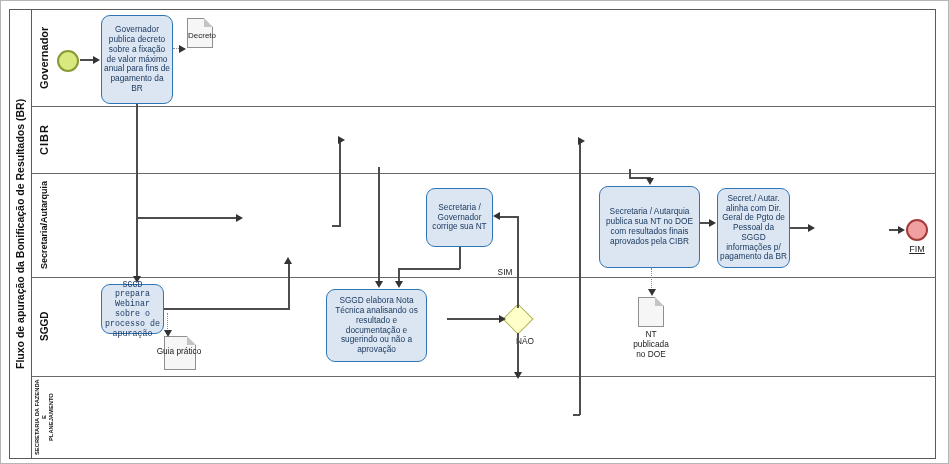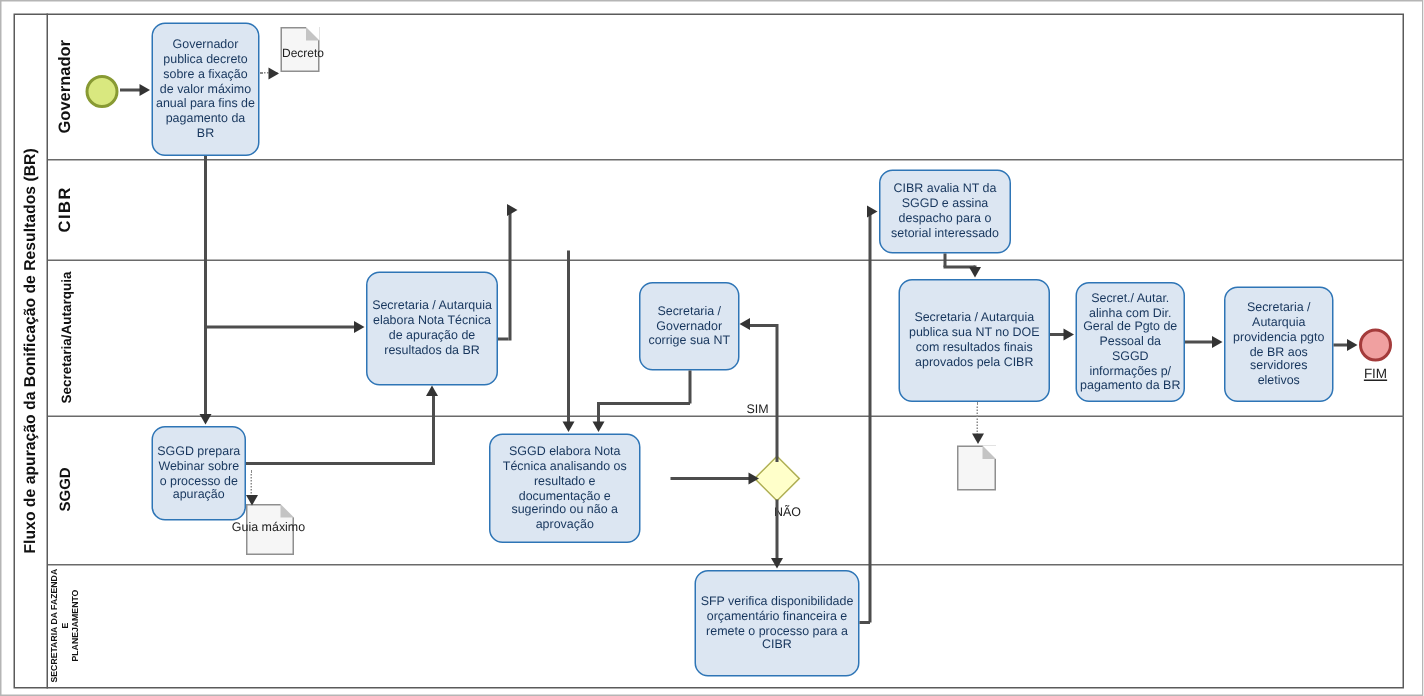--- a/index.html
+++ b/index.html
@@ -61,39 +61,38 @@
   <div class="vlabel" style="left:32px; top:173px; width:23px; height:102px; font-size:9px;">Secretaria/Autarquia</div>
   <div class="vlabel" style="left:32px; top:277px; width:23px; height:97px; font-size:10px;">SGGD</div>
   <div class="vlabel" style="left:32px; top:376px; width:23px; height:81px; font-size:5.8px;">SECRETARIA DA FAZENDA E
 PLANEJAMENTO</div>
 
   <div class="event start" style="left:56px; top:49px;"></div>
   <div class="event end" style="left:905px; top:218px;"></div>
   <div class="lbl" style="left:898px; top:243px; width:36px; font-size:9px;text-decoration:underline;">FIM</div>
 
   <div class="task" style="left:100px; top:14px; width:72px; height:89px;">Governador publica decreto sobre a fixação de valor máximo anual para fins de pagamento da BR</div>
-  <div class="task" style="left:243px; top:180px; width:88px; height:76px;">Secretaria / Autarquia  elabora Nota Técnica de apuração de resultados da BR</div>
   <div class="task" style="left:425px; top:187px; width:67px; height:59px;">Secretaria / Governador corrige sua NT</div>
-  <div class="task" style="left:585px; top:112px; width:88px; height:56px;">CIBR avalia NT da SGGD e assina despacho para o setorial interessado</div>
   <div class="task" style="left:598px; top:185px; width:101px; height:82px;">Secretaria / Autarquia publica  sua NT no DOE com resultados finais aprovados pela CIBR</div>
   <div class="task" style="left:716px; top:187px; width:73px; height:80px;">Secret./ Autar. alinha com Dir. Geral de Pgto de Pessoal da SGGD informações p/ pagamento da BR</div>
-  <div class="task" style="left:815px; top:190px; width:73px; height:77px;">Secretaria / Autarquia providencia pgto de BR aos servidores eletivos</div>
-  <div class="task" style="left:100px; top:283px; width:63px; height:63px;">SGGD prepara Webinar sobre o processo de apuração</div>
+  <div class="task" style="left:100px; top:283px; width:63px; height:50px;font-family:Liberation Mono, monospace;">SGGD prepara Webinar sobre o processo de apuração</div>
   <div class="task" style="left:325px; top:288px; width:101px; height:73px;">SGGD elabora Nota Técnica analisando os resultado e documentação e sugerindo ou não a aprovação</div>
-  <div class="task" style="left:462px; top:379px; width:110px; height:71px;">SFP verifica disponibilidade orçamentário financeira e remete o processo para a CIBR</div>
 
   <div class="gateway" style="left:506px; top:307px;"></div>
   <div class="lbl" style="left:493px; top:267px; width:22px;">SIM</div>
   <div class="lbl" style="left:511px; top:336px; width:26px;">NÃO</div>
 
   <div class="doc" style="left:186px; top:17px; width:26px; height:30px;"></div>
   <div class="lbl" style="left:182px; top:30px; width:38px; font-size:8px;">Decreto</div>
   <div class="doc" style="left:163px; top:335px; width:32px; height:34px;"></div>
-  <div class="lbl" style="left:148px; top:346px; width:60px;">Guia máximo</div>
+  <div class="lbl" style="left:148px; top:346px; width:60px;">Guia prático</div>
   <div class="doc" style="left:637px; top:296px; width:26px; height:30px;"></div>
+  <div class="lbl" style="left:618px; top:329px; width:64px;">NT
+publicada
+no DOE</div>
 
   <div class="hl" style="left:79px; top:58px; width:17px;"></div>
   <div class="ar r" style="left:92px; top:55px;"></div>
 
   <div class="hdot" style="left:172px; top:47px; width:12px;"></div>
   <div class="ar r" style="left:178px; top:44px;"></div>
 
   <div class="vl" style="left:135px; top:103px; height:173px;"></div>
   <div class="ar d" style="left:132px; top:275px;"></div>
 

